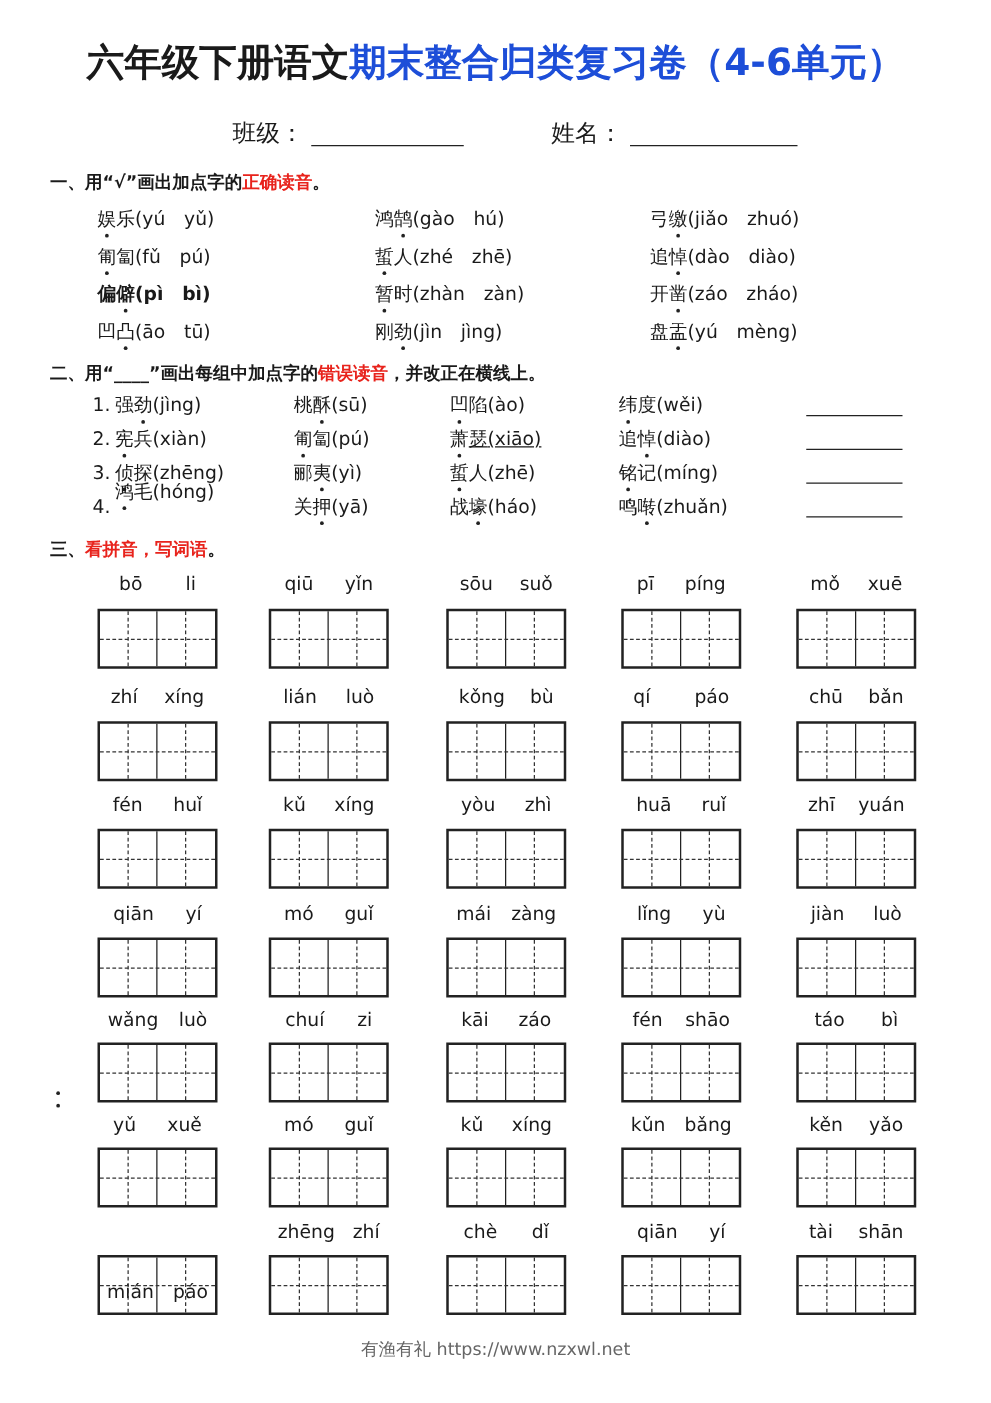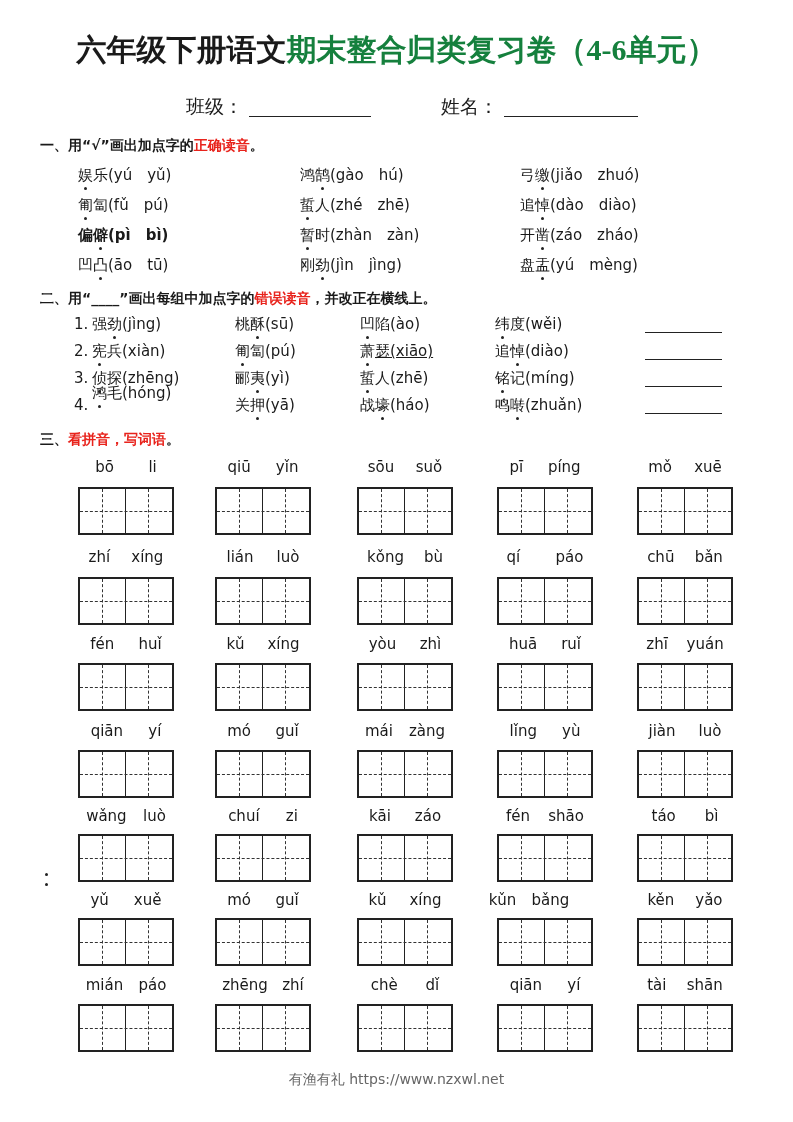--- a/index.html
+++ b/index.html
@@ -1,19 +1,19 @@
 <!DOCTYPE html>
 <html><head>
 <meta charset="utf-8">
 <style>
   html, body { margin:0; padding:0; }
   body { width:793px; height:1122px; background:#ffffff; position:relative; overflow:hidden;
          font-family:"DejaVu Sans", "Liberation Sans", sans-serif; color:#1a1a1a; }
   .title { position:absolute; left:0; width:793px; top:30px; text-align:center; font-size:30px; font-weight:bold; letter-spacing:0px; white-space:nowrap; }
-  .title .red { color:#15803d;font-family:Liberation Serif, serif; }
+  .title .red { color:#1d4ed8; }
   .info { position:absolute; top:94px; left:0; width:793px; font-size:19px; }
   .info .f { position:absolute; display:flex; align-items:center; }
   .info .line { display:inline-block; border-bottom:1.5px solid #222; height:18px; margin-left:6px; }
   .sec-h { position:absolute; left:40px; font-size:14px; font-weight:bold; white-space:nowrap; }
   .sec-h .red { color:#e8231c; }
   .item { position:absolute; font-size:15px; white-space:nowrap; }
   .dotc { position:relative; display:inline-block; }
   .dotc::after { content:""; position:absolute; left:50%; bottom:-5px; width:3px; height:3px; margin-left:-1.5px; background:#222; border-radius:50%; }
   .ans-line { position:absolute; left:645px; width:77px; border-bottom:1.6px solid #222; }
   .py { position:absolute; font-size:15px; white-space:nowrap; display:flex; justify-content:space-around; }
@@ -360,41 +360,41 @@
     <div class="py" style="left: 357px; top: 891px; width: 96px;">
       <span>kǔ</span>
       <span>xíng</span>
     </div>
     <div class="grid" style="left: 357px; top: 918px;">
       <div class="cell"></div>
       <div class="cell"></div>
       <div class="cell"></div>
       <div class="cell"></div>
     </div>
-    <div class="py" style="left: 481px; top: 891px; width: 96px;">
+    <div class="py" style="left: 497px; top: 891px; width: 96px;">
       <span>kǔn</span>
       <span>bǎng</span>
     </div>
     <div class="grid" style="left: 497px; top: 918px;">
       <div class="cell"></div>
       <div class="cell"></div>
       <div class="cell"></div>
       <div class="cell"></div>
     </div>
     <div class="py" style="left: 637px; top: 891px; width: 96px;">
       <span>kěn</span>
       <span>yǎo</span>
     </div>
     <div class="grid" style="left: 637px; top: 918px;">
       <div class="cell"></div>
       <div class="cell"></div>
       <div class="cell"></div>
       <div class="cell"></div>
     </div>
-    <div class="py" style="left: 78px; top: 976px; width: 96px;">
+    <div class="py" style="left: 78px; top: 1024px; width: 96px;">
       <span>mián</span>
       <span>páo</span>
     </div>
     <div class="grid" style="left: 78px; top: 1004px;">
       <div class="cell"></div>
       <div class="cell"></div>
       <div class="cell"></div>
       <div class="cell"></div>
     </div>
     <div class="py" style="left: 215px; top: 976px; width: 96px;">

